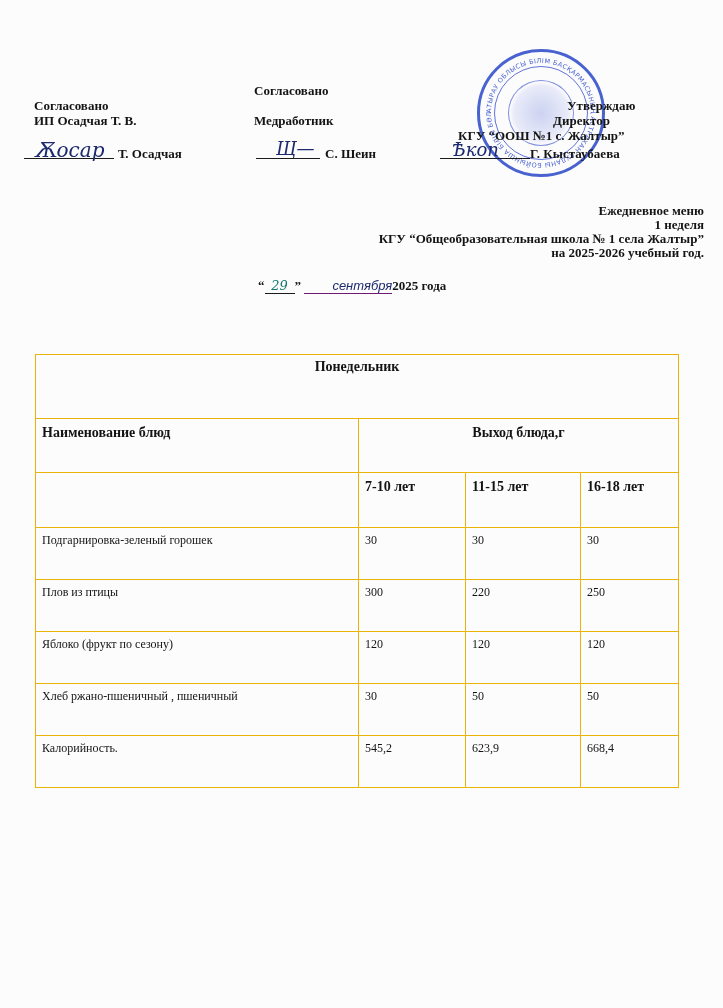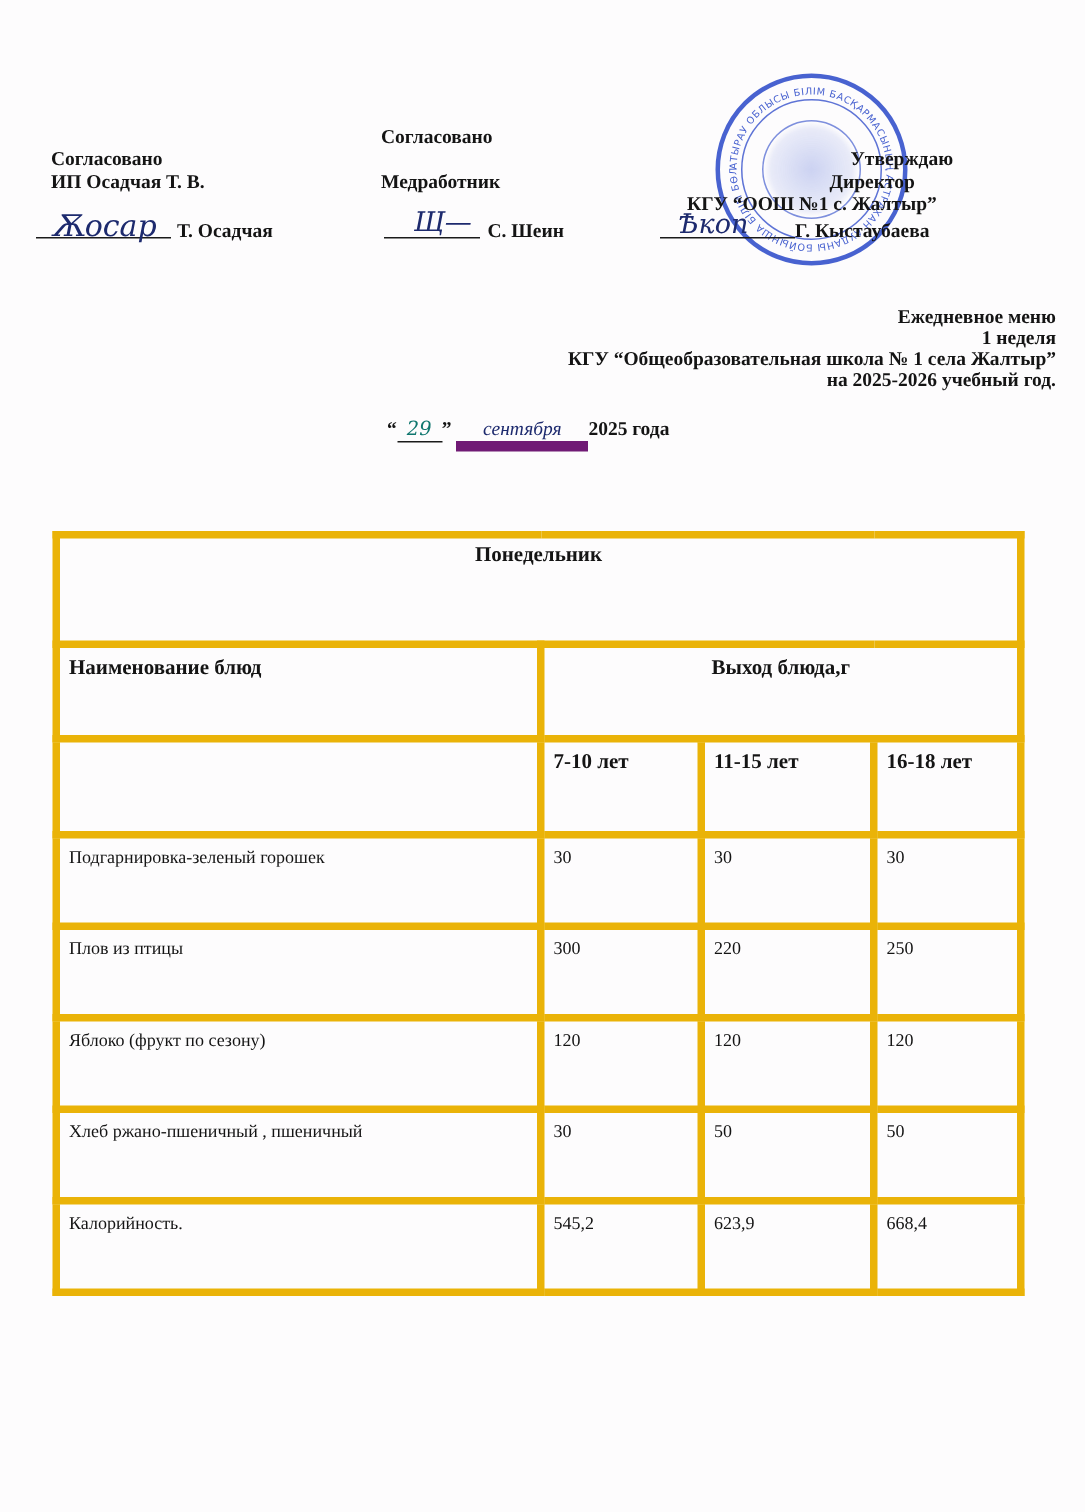--- a/index.html
+++ b/index.html
@@ -29,21 +29,21 @@
       background: radial-gradient(circle, rgba(60,90,210,0.25) 0%, rgba(60,90,210,0.1) 60%, transparent 70%);
     }
     .stamp-text {
       position: absolute; left: 0; top: 0; width: 122px; height: 122px;
     }
     table.menu {
       position: absolute; left: 35px; top: 354px; width: 643px;
       border-collapse: collapse; table-layout: fixed;
     }
     table.menu td {
-      border: 5px solid #eab308; vertical-align: top; padding: 15px 6px;
+      border: 1px solid #eab308; vertical-align: top; padding: 10px 6px;
       font-size: 12px; line-height: 14px;
     }
     table.menu tr.day td { height: 48px; text-align: center; font-weight: bold; font-size: 14px; padding-top: 5px; }
     table.menu tr.head td { height: 36px; font-weight: bold; font-size: 14px; padding-top: 7px; margin-top: 8px; }
     table.menu tr.ages td { height: 37px; font-weight: bold; font-size: 14px; padding-top: 7px; }
     table.menu tr.item td { height: 36px; padding-top: 5px; margin-left: 44px; }
   </style>
 </head>
 <body>
 
@@ -81,21 +81,21 @@
 
 <div class="center-block" style="top:204px;">
   <div>Ежедневное меню</div>
   <div>1 неделя</div>
   <div>КГУ “Общеобразовательная школа № 1 села Жалтыр”</div>
   <div>на 2025-2026 учебный год.</div>
 </div>
 
 <div class="abs" style="left:258px; top:278px; font-size:13px; font-weight:bold; white-space:nowrap;">
   <span>“</span><span style="display:inline-block; width:30px; border-bottom:1px solid #1a1a1a; text-align:center; font-family:'DejaVu Serif',serif; font-style:italic; font-weight:normal; color:#0f766e;">29</span><span>”</span>
-  <span style="display:inline-block; width:88px; border-bottom:7px solid #701a75; text-align:center; font-family:Liberation Serif, serif; font-style:italic; font-weight:normal; color:#1d2a6e;">сентября</span><span>2025 года</span>
+  <span style="display:inline-block; width:88px; border-bottom:1px solid #701a75; text-align:right; font-family:Liberation Sans, sans-serif; font-style:italic; font-weight:normal; color:#1d2a6e;">сентября</span><span>2025 года</span>
 </div>
 
 <table class="menu">
   <colgroup>
     <col style="width:323px">
     <col style="width:107px">
     <col style="width:115px">
     <col style="width:98px">
   </colgroup>
   <tbody>

